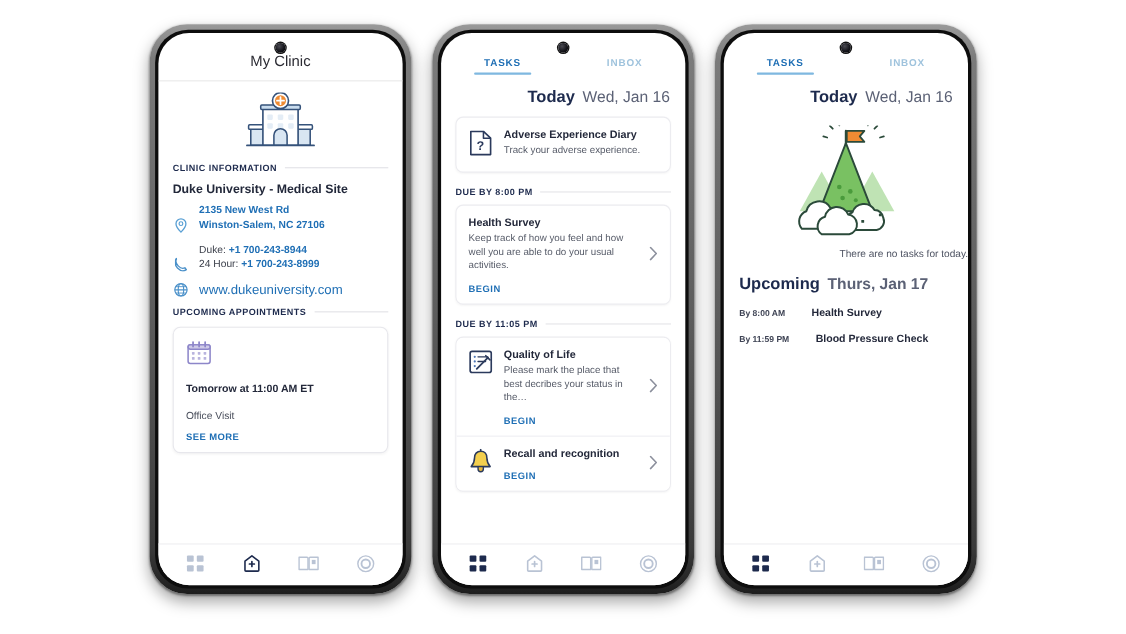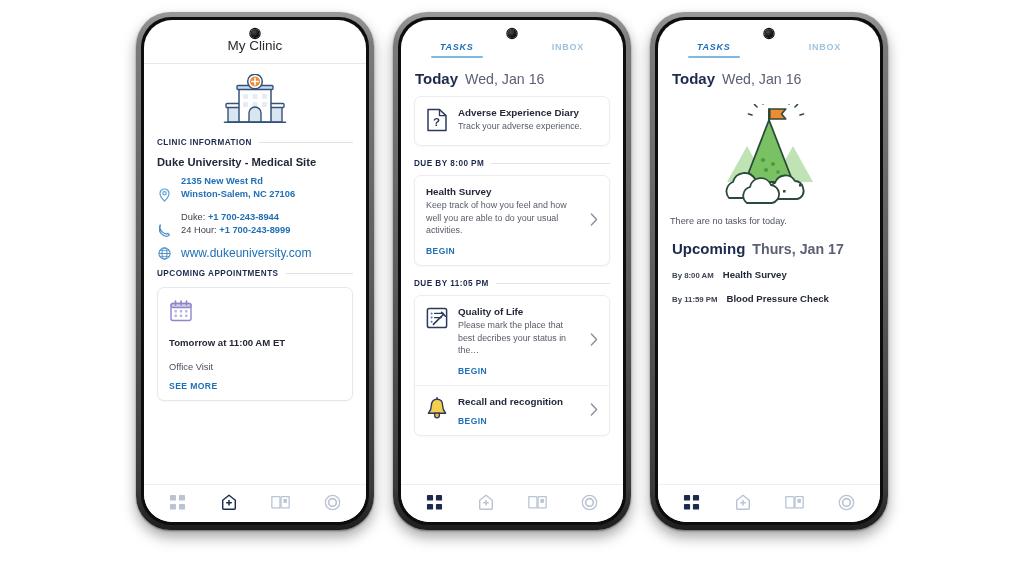--- a/index.html
+++ b/index.html
@@ -11,21 +11,21 @@
   }
   .stage {
     position: relative;
     width: 1024px; height: 576px;
     background: #ffffff;
   }
 
   
   .phone {
     position: absolute;
-    top: 12px;
+    top: 22px;
     width: 238px;
     height: 518px;
     border-radius: 34px;
     background: linear-gradient(180deg,#9a9a9a 0%,#7b7b7b 6%,#5d5d5d 50%,#3a3a3a 92%,#1d1d1d 100%);
     padding: 5px;
     box-shadow: 0 7px 14px rgba(0,0,0,.35), 0 1px 2px rgba(0,0,0,.4);
   }
   .phone.p1 { left: 136px; }
   .phone.p2 { left: 393px; }
   .phone.p3 { left: 650px; }
@@ -112,29 +112,30 @@
   .tabs {
     display: flex; padding: 22px 0 0;
     justify-content: space-around;
   }
   .tab {
     font-size: 9px; font-weight: 700; letter-spacing: .75px;
     padding-bottom: 6px;
     color: #9fc3dd;
     position: relative;
   }
-  .tab.active { color: #1f6fb5; font-style: italic; }
+  .tab.active { color: #1f6fb5; }
   .tab.active::after {
     content: ""; position: absolute; left: 50%; transform: translateX(-50%);
     bottom: 0; width: 52px; height: 2.3px; border-radius: 2px; background: #7fb8e0;
   }
 
   .day-head {
     display: flex; align-items: baseline; gap: 7px;
     padding: 12px 14px 9px;
+    justify-content: flex-end;
   }
   .day-head .strong { font-size: 15px; font-weight: 700; color: #1d2a4d; }
   .day-head .light { font-size: 14.2px; font-weight: 400; color: #5b6175; }
 
   
   .task-sec { padding: 0 13px; }
   .card {
     border: 1px solid #ececf0;
     border-radius: 7px;
     background: #fff;
@@ -162,25 +163,25 @@
     border-radius: 7px;
     background: #fff;
     box-shadow: 0 1px 2px rgba(0,0,0,.04);
     overflow: hidden;
   }
   .card-group .card { border: 0; border-radius: 0; box-shadow: none; margin: 0; }
   .card-group .card + .card { border-top: 1px solid #eeeef2; }
 
   
   .empty-ill { display: flex; justify-content: center; padding: 8px 0 4px; }
-  .empty-txt { text-align: left; font-size: 9.2px; color: #4f5463; padding: 4px 0 14px; margin-left: 12px; }
+  .empty-txt { text-align: right; font-size: 9.2px; color: #4f5463; padding: 4px 0 14px; margin-left: 12px; }
   .upc-head { display: flex; align-items: baseline; gap: 7px; padding: 0 14px 12px; }
   .upc-head .strong { font-size: 15px; font-weight: 700; color: #1d2a4d; }
   .upc-head .light { font-size: 14.2px; font-weight: 700; color: #5b6175; }
-  .upc-row { display: flex; align-items: baseline; gap: 9px; padding: 0 14px 13px; }
+  .upc-row { display: flex; align-items: baseline; gap: 24px; padding: 0 14px 13px; }
   .upc-row .when { font-size: 7.8px; font-weight: 600; color: #3e4354; white-space: nowrap; }
   .upc-row .what { font-size: 9.6px; font-weight: 700; color: #23283a; }
 
   
   .botnav {
     height: 38px;
     border-top: 1px solid #eeeef1;
     display: flex; align-items: center; justify-content: space-around;
     padding: 0 8px 3px;
     background: #fff;

